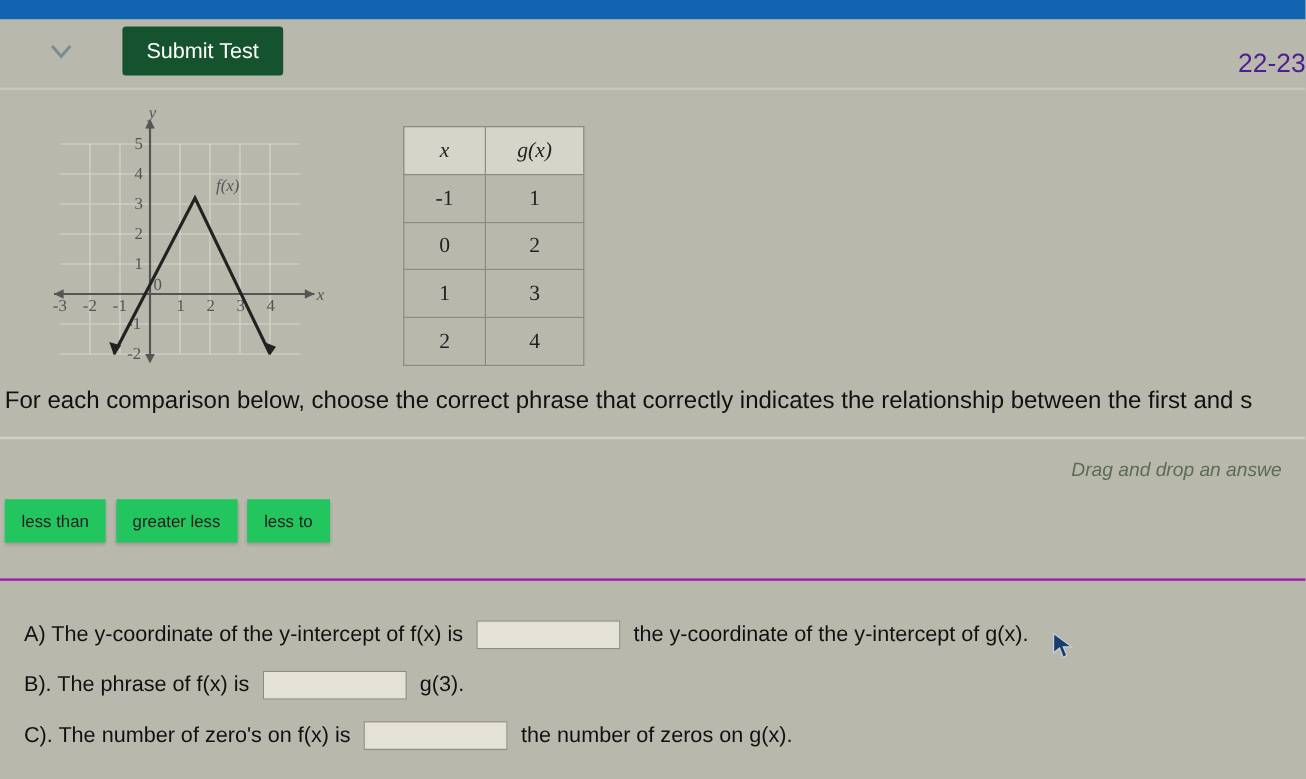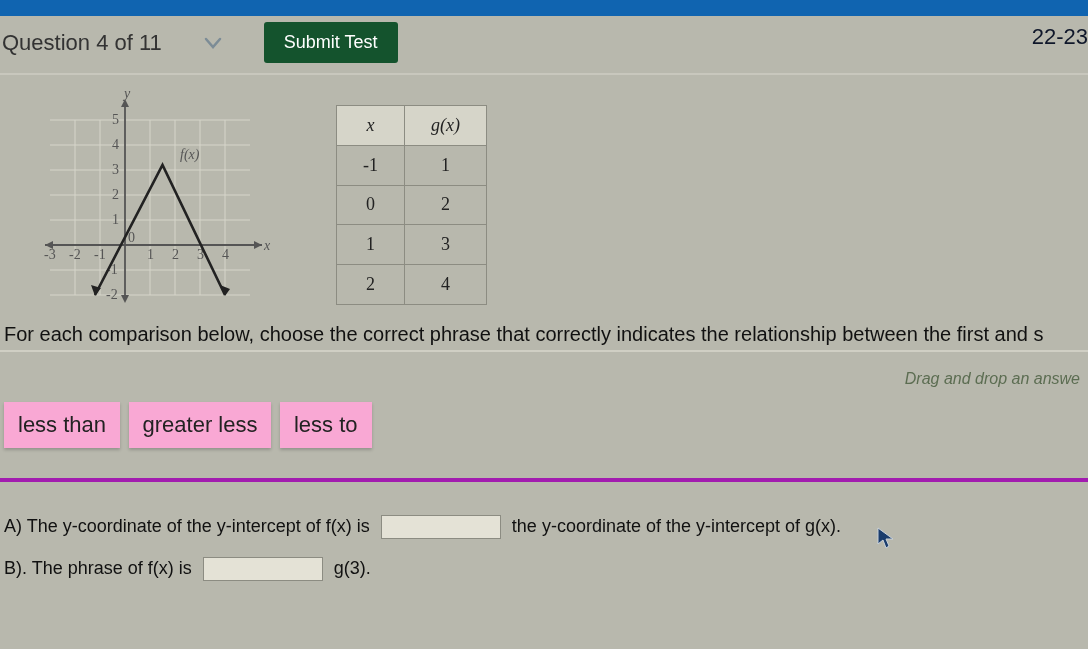--- a/index.html
+++ b/index.html
@@ -41,23 +41,23 @@
     color: #fff;
     border: none;
     padding: 10px 20px;
     font-size: 18px;
     border-radius: 3px;
     cursor: pointer;
   }
   .right-label {
     position: absolute;
     right: 0;
-    top: 8px;
+    top: 24px;
     font-size: 22px;
-    color: #0f172a;
+    color: #4c1d95;
   }
   .content {
     padding: 0 0 0 0;
   }
   .visuals {
     display: flex;
     gap: 46px;
     padding: 10px 0 18px 40px;
   }
   .graph {
@@ -86,57 +86,58 @@
     font-family: 'Times New Roman', serif;
     font-size: 18px;
     color: #222;
   }
   .table th {
     background: #d6d5c9;
     font-weight: normal;
     font-style: italic;
   }
   .prompt {
-    padding: 0 4px 4px 4px;
+    padding: 0 4px 18px 4px;
     font-size: 20px;
     color: #111;
     border-bottom: 2px solid #d0cfc4;
   }
   .dnd-area {
-    padding: 18px 4px 30px 4px;
-    border-bottom: 4px solid #a21caf;
+    padding: 18px 16px 30px 4px;
+    border-bottom: 2px solid #a21caf;
     position: relative;
   }
   .hint {
     text-align: right;
     font-style: italic;
     color: #5c6d52;
     font-size: 16px;
     margin-bottom: 14px;
     padding-right: 4px;
   }
   .chip {
     display: inline-block;
-    background: #f9a8d4;
+    background: #22c55e;
     box-shadow: 0 2px 3px rgba(0,0,0,.2);
     padding: 10px 14px;
     margin-right: 4px;
-    font-size: 22px;
+    font-size: 14px;
     color: #222;
     cursor: grab;
   }
   .questions {
     padding: 26px 4px 10px 4px;
     font-size: 18px;
     color: #111;
     line-height: 2.0;
   }
   .questions .row {
     margin-bottom: 6px;
     white-space: nowrap;
+    margin-left: 16px;
   }
   .dropzone {
     display: inline-block;
     width: 120px;
     height: 24px;
     border: 1px solid #8c8c82;
     background: #e4e2d6;
     vertical-align: middle;
     margin: 0 6px;
   }
@@ -146,21 +147,20 @@
     left: 876px;
     pointer-events: none;
   }
 </style>
 </head>
 <body>
 
 <div class="topbar"></div>
 
 <div class="header">
-  <span class="q-title">Question 4 of 11</span>
   <span class="chev-btn">
     <svg width="22" height="22" viewBox="0 0 22 22">
         <path d="M4 7 L11 15 L18 7" fill="none" stroke="#7c8c96" stroke-width="2.5" stroke-linecap="round"></path>
       </svg>
   </span>
   <button class="submit-btn">Submit Test</button>
   <span class="right-label">22-23</span>
 </div>
 
 <div class="content">
@@ -257,18 +257,23 @@
     <div class="row">
       <span>A) The y-coordinate of the y-intercept of f(x) is</span>
       <span class="dropzone"></span>
       <span>the y-coordinate of the y-intercept of g(x).</span>
     </div>
     <div class="row">
       <span>B). The phrase of f(x) is</span>
       <span class="dropzone"></span>
       <span>g(3).</span>
     </div>
+    <div class="row">
+      <span>C). The number of zero's on f(x) is</span>
+      <span class="dropzone"></span>
+      <span>the number of zeros on g(x).</span>
+    </div>
   </div>
 </div>
 
 <svg class="cursor" width="20" height="24">
   <path d="M2 2 L2 18 L7 14 L10 22 L13 20 L10 13 L17 13 Z" fill="#1b3d6d" stroke="#c9d2db" stroke-width="1"></path>
 </svg>
 
 </body></html>

